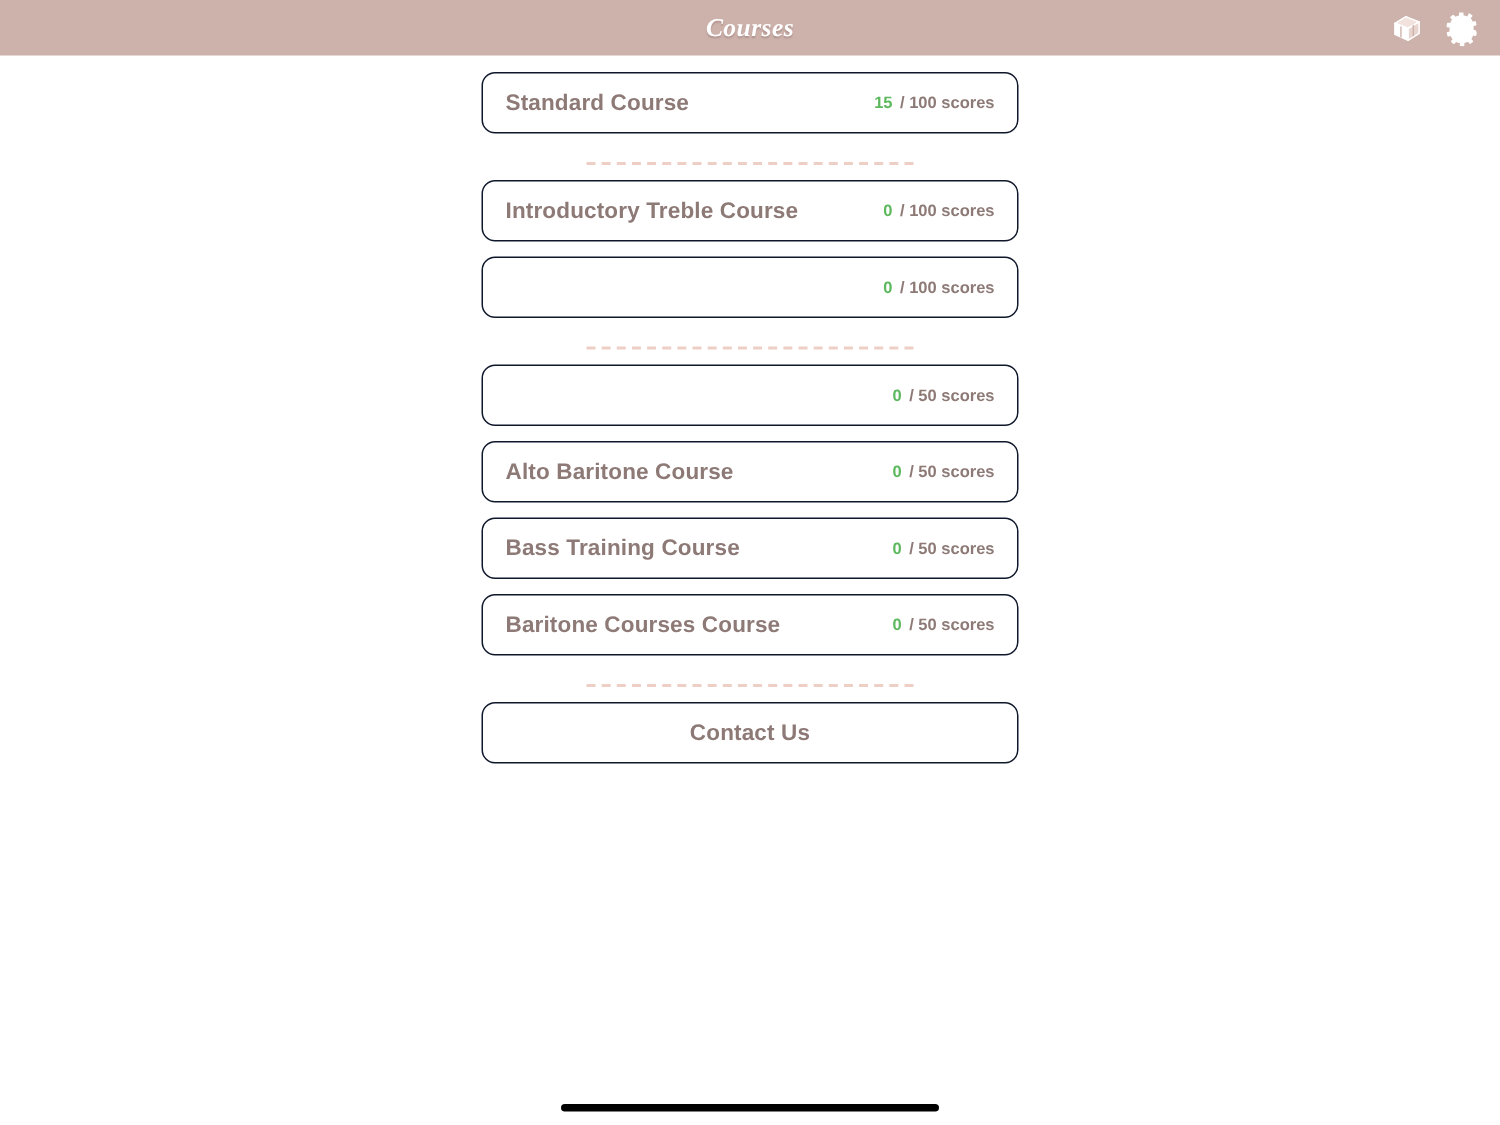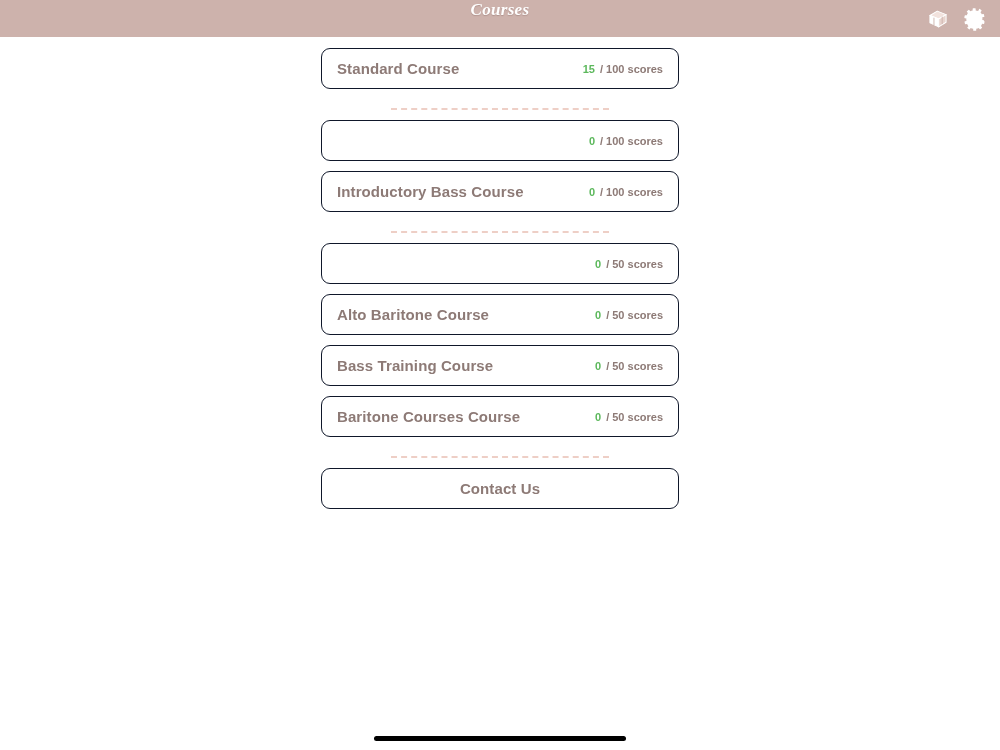--- a/index.html
+++ b/index.html
@@ -14,21 +14,21 @@
     overflow: hidden;
     position: relative;
   }
 
   
   .app-header {
     position: relative;
     height: 37px;
     background: #cdb2ac;
     display: flex;
-    align-items: flex-start;
+    align-items: center;
     justify-content: center;
   }
   .app-title {
     font-family: "Liberation Serif", serif;
     font-style: italic;
     font-weight: 700;
     font-size: 17px;
     color: #ffffff;
     letter-spacing: 0.3px;
     text-shadow: 0 1px 1px rgba(120,90,85,0.35);
@@ -169,27 +169,27 @@
       </span>
     </div>
   </div>
 
   <div class="divider">
     <div class="divider-line"></div>
   </div>
 
   <div>
     <div class="card">
+      <span class="card-title">Introductory Treble Course</span>
       <span class="card-score">
         <span class="score-value">0</span>
         <span class="score-total">/ 100 scores</span>
       </span>
     </div>
     <div class="card">
-      <span class="card-title">Introductory Bass Course</span>
       <span class="card-score">
         <span class="score-value">0</span>
         <span class="score-total">/ 100 scores</span>
       </span>
     </div>
   </div>
 
   <div class="divider">
     <div class="divider-line"></div>
   </div>

